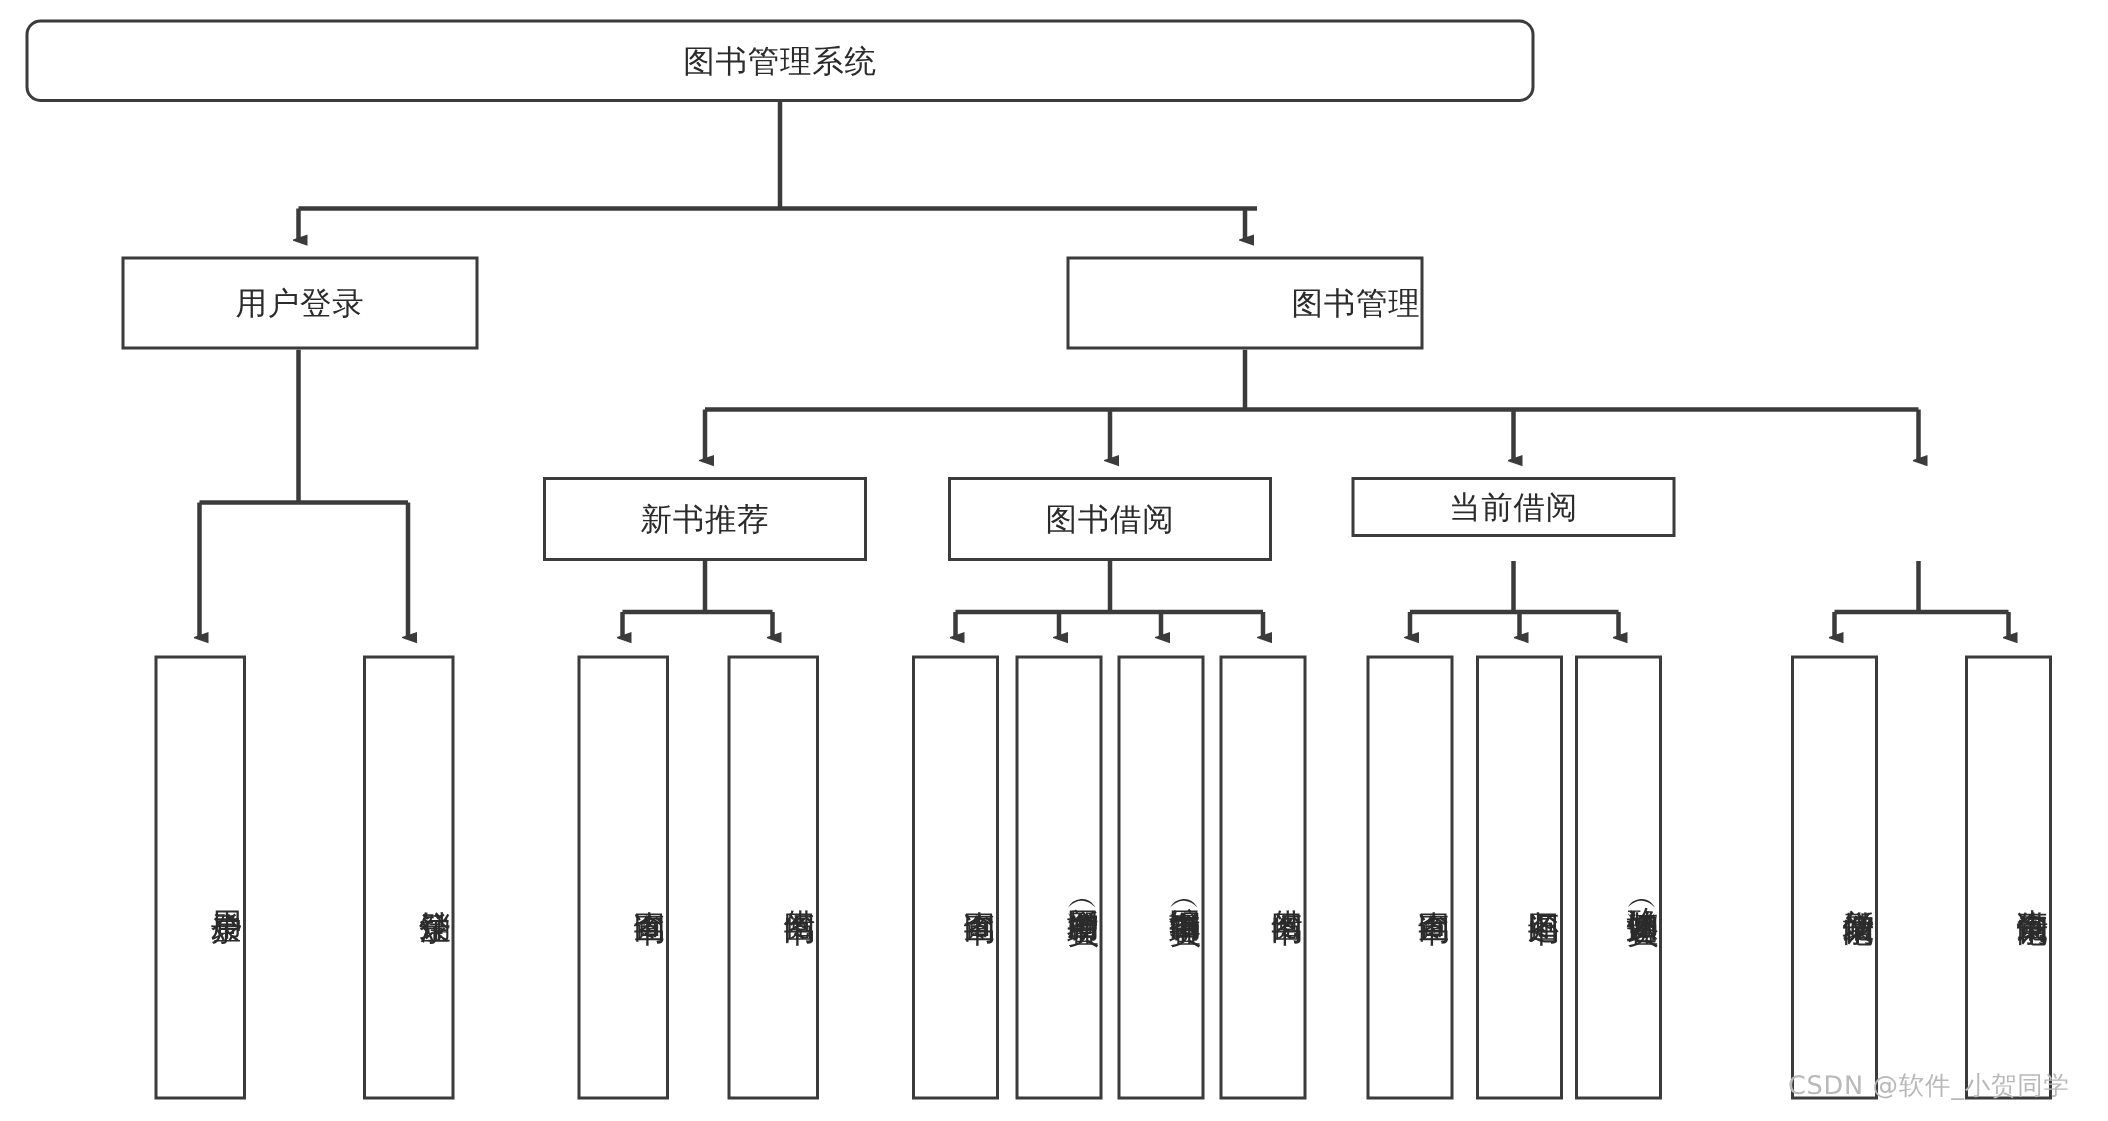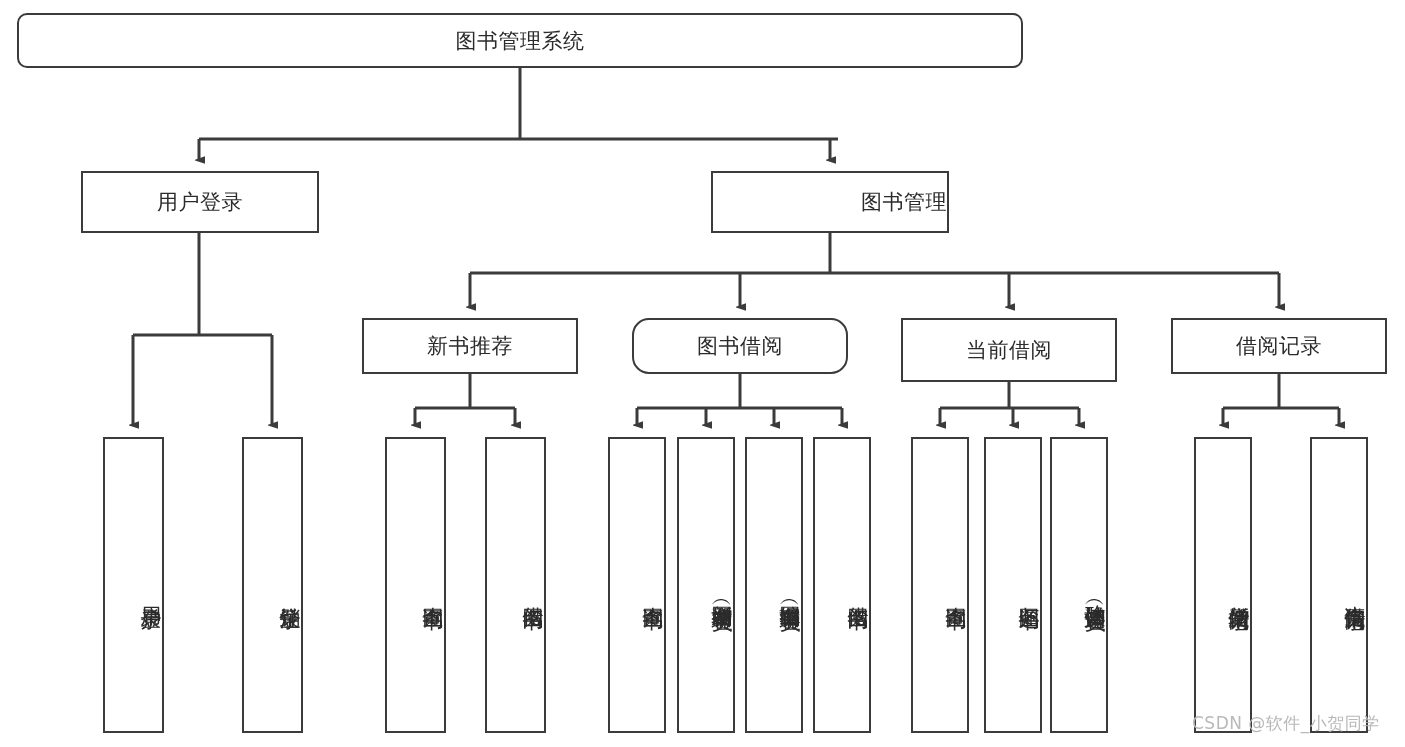--- a/index.html
+++ b/index.html
@@ -124,28 +124,25 @@
   <div class="node horiz" style="left:81px;top:171px;width:238px;height:62px;">
     <span>用户登录</span>
   </div>
   <div class="node horiz" style="left:711px;top:171px;width:238px;height:62px;justify-content:flex-end;">
     <span>图书管理</span>
   </div>
 
   <div class="node horiz" style="left:362px;top:318px;width:216px;height:56px;">
     <span>新书推荐</span>
   </div>
-  <div class="node horiz" style="left:632px;top:318px;width:216px;height:56px;border-radius:17px;">
+  <div class="node horiz" style="left:632px;top:318px;width:216px;height:56px;">
     <span>图书借阅</span>
   </div>
-  <div class="node horiz" style="left:901px;top:318px;width:216px;height:64px;text-align:center;">
+  <div class="node horiz" style="left:901px;top:318px;width:216px;height:40px;text-align:center;">
     <span>当前借阅</span>
-  </div>
-  <div class="node horiz" style="left:1171px;top:318px;width:216px;height:56px;">
-    <span>借阅记录</span>
   </div>
 
   <div class="node vert" style="left:103px;top:437px;width:61px;height:296px;">
     <span class="vtext">用户登录</span>
   </div>
   <div class="node vert" style="left:242px;top:437px;width:61px;height:296px;">
     <span class="vtext">注销登录</span>
   </div>
 
   <div class="node vert" style="left:385px;top:437px;width:61px;height:296px;">

